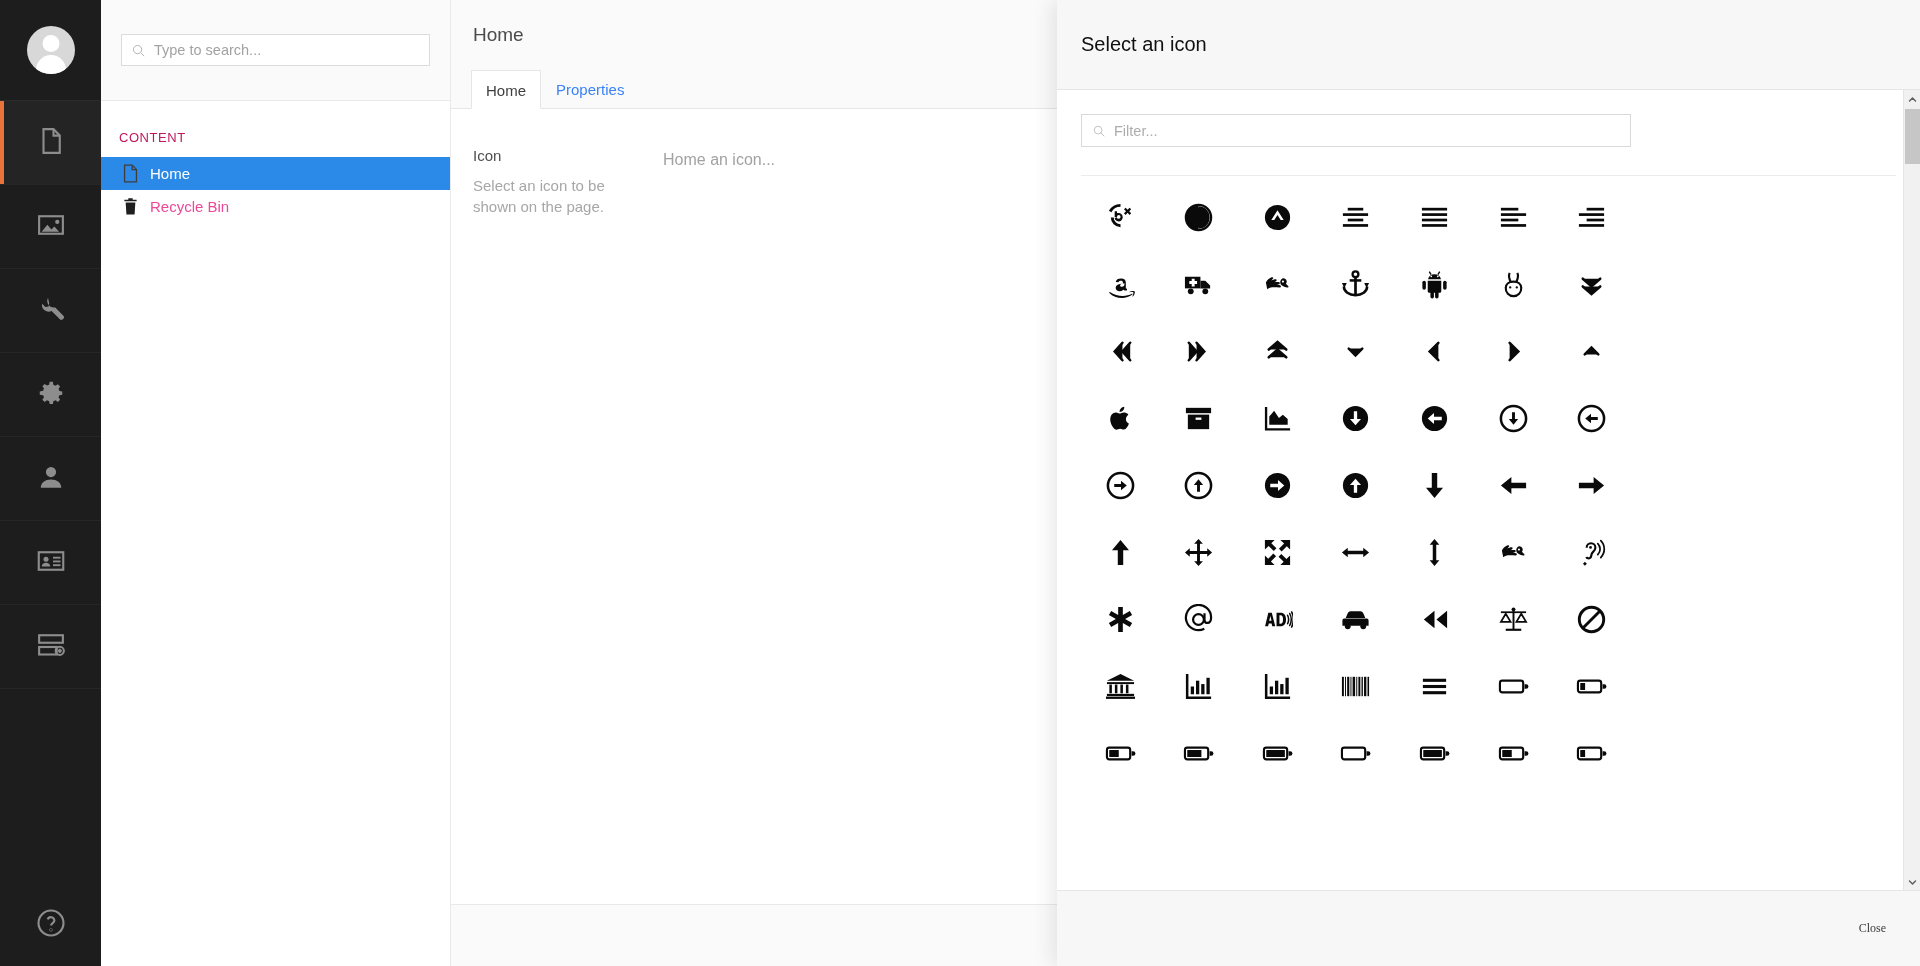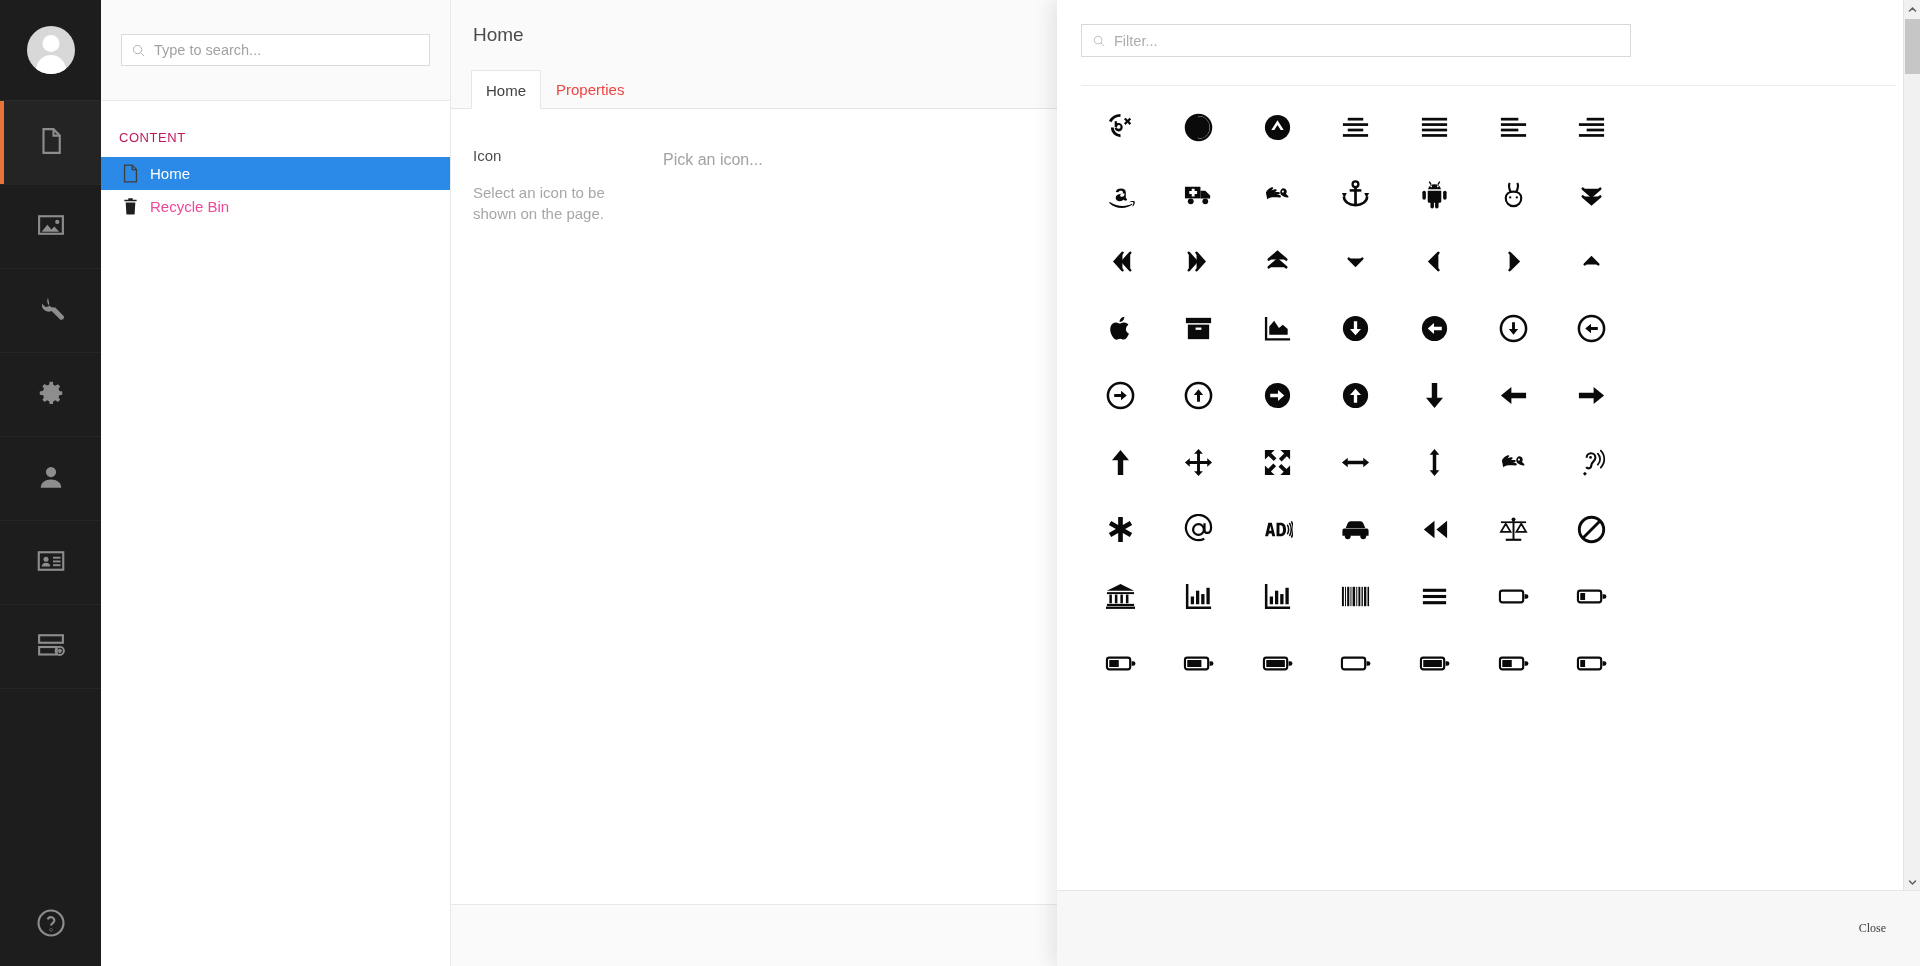--- a/index.html
+++ b/index.html
@@ -113,33 +113,33 @@
   .editor-title {
     font-size: 19px; color: #4b4b4b; font-weight: normal;
   }
   .editor-tabs {
     height: 39px; background: #fafafa;
     border-bottom: 1px solid #e6e6e6;
     display: flex; align-items: flex-end; padding-left: 20px;
   }
   .tab {
     padding: 0 14px; height: 39px; line-height: 39px;
-    font-size: 15px; color: #ef4444; cursor: pointer;
+    font-size: 15px; color: #3b82f6; cursor: pointer;
     border: 1px solid transparent; position: relative;
   }
   .tab.active {
     background: #ffffff; color: #3f3f3f;
     border-color: #e6e6e6; border-bottom-color: #ffffff;
     margin-bottom: -1px;
   }
   .editor-body { padding: 38px 0 0 0; background: #ffffff; }
   .prop-row { display: flex; padding: 0 22px; }
   .prop-label-col { width: 190px; padding-right: 20px; }
   .prop-label {
-    font-size: 15px; color: #4e4e4e; margin-bottom: 19px;
+    font-size: 15px; color: #4e4e4e; margin-bottom: 12px;
   }
   .prop-desc {
     font-size: 15px; color: #a7a7a7; line-height: 1.38;
   }
   .prop-value {
     font-size: 16px; color: #a2a2a2; padding-top: 4px; cursor: pointer;
   }
   .editor-footer {
     position: absolute; left: 0; right: 0; bottom: 0;
     height: 62px; background: #fafafa;
@@ -353,28 +353,31 @@
       <div class="tab active">Home</div>
       <div class="tab">Properties</div>
     </div>
 
     <div class="editor-body">
       <div class="prop-row">
         <div class="prop-label-col">
           <div class="prop-label">Icon</div>
           <div class="prop-desc">Select an icon to be shown on the page.</div>
         </div>
-        <div class="prop-value">Pick an icon...</div>
+        <div class="prop-value">Home an icon...</div>
       </div>
     </div>
 
     <div class="editor-footer"></div>
   </main>
 
   <section class="overlay">
+    <div class="overlay-header">
+      <h2 class="overlay-title">Select an icon</h2>
+    </div>
 
     <div class="overlay-scrollarea">
       <div class="overlay-inner">
         <div class="filter-wrap">
           <div class="filter-box">
             <span>
               <svg viewBox="0 0 24 24">
                   <circle cx="10.5" cy="10.5" r="6.6"></circle>
                   <path d="M15.4 15.4 21 21"></path>
                 </svg>

